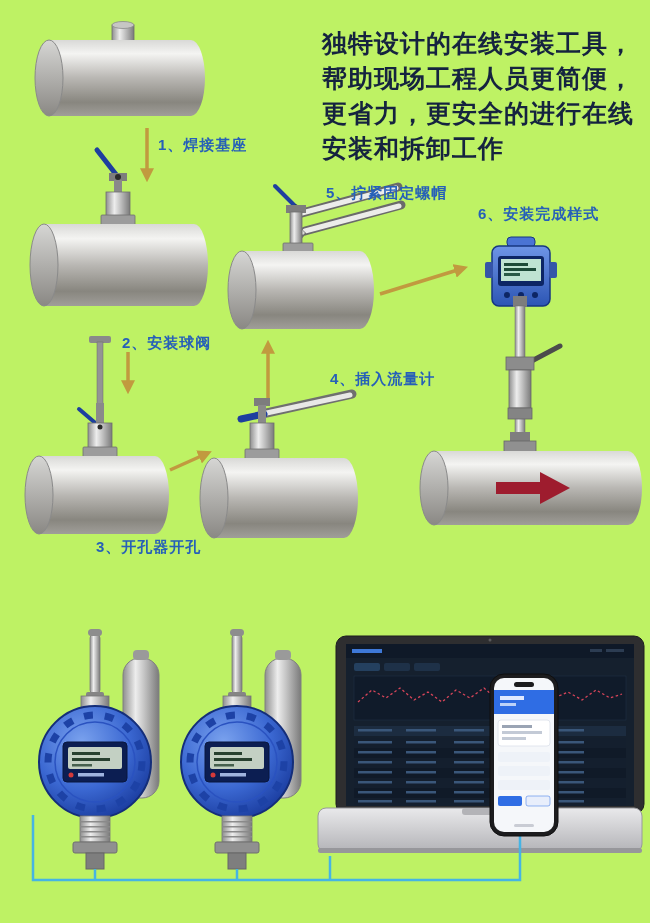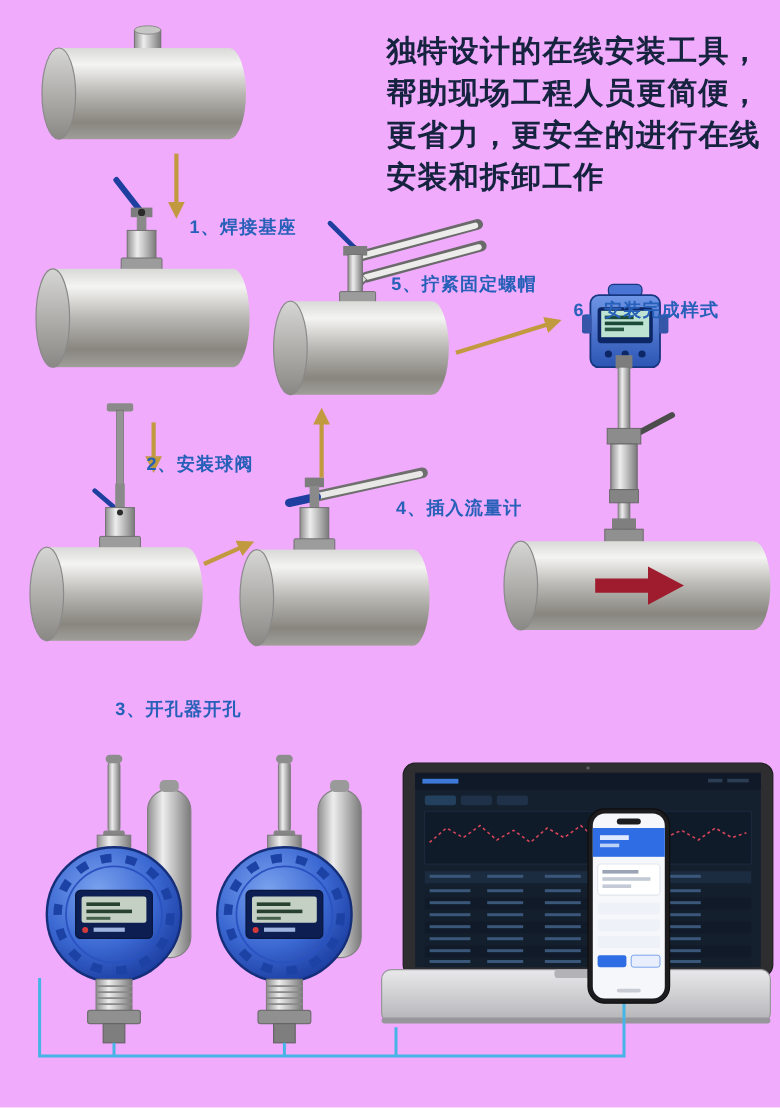--- a/index.html
+++ b/index.html
@@ -1,19 +1,19 @@
 <!DOCTYPE html>
 <html><head>
 <meta charset="utf-8">
 <style>
   html,body{margin:0;padding:0;background:#ffffff;}
-  .stage{position:relative;width:650px;height:923px;background:#f0abfc;overflow:hidden;
+  .stage{position:relative;width:650px;height:923px;background:#bef264;overflow:hidden;
          font-family:"Liberation Sans","DejaVu Sans",sans-serif;}
   .scene{position:absolute;left:0;top:0;}
-  .step-label{position:absolute;color:#2660b8;font-size:15px;font-weight:700;white-space:nowrap;letter-spacing:1px;margin-top:44px;}
+  .step-label{position:absolute;color:#2660b8;font-size:15px;font-weight:700;white-space:nowrap;letter-spacing:1px;}
   .intro{position:absolute;left:322px;top:26px;width:324px;color:#15233f;font-size:25px;
          line-height:35px;font-weight:700;letter-spacing:1px;}
   .caption{position:absolute;color:#1d1d1d;font-size:25px;font-weight:600;letter-spacing:2px;white-space:nowrap;}
   .caption.mid{left:44px;top:570px;}
   .caption.bottom{left:44px;top:888px;font-size:23px;}
 </style>
 </head>
 <body>
 
 <div class="stage">

